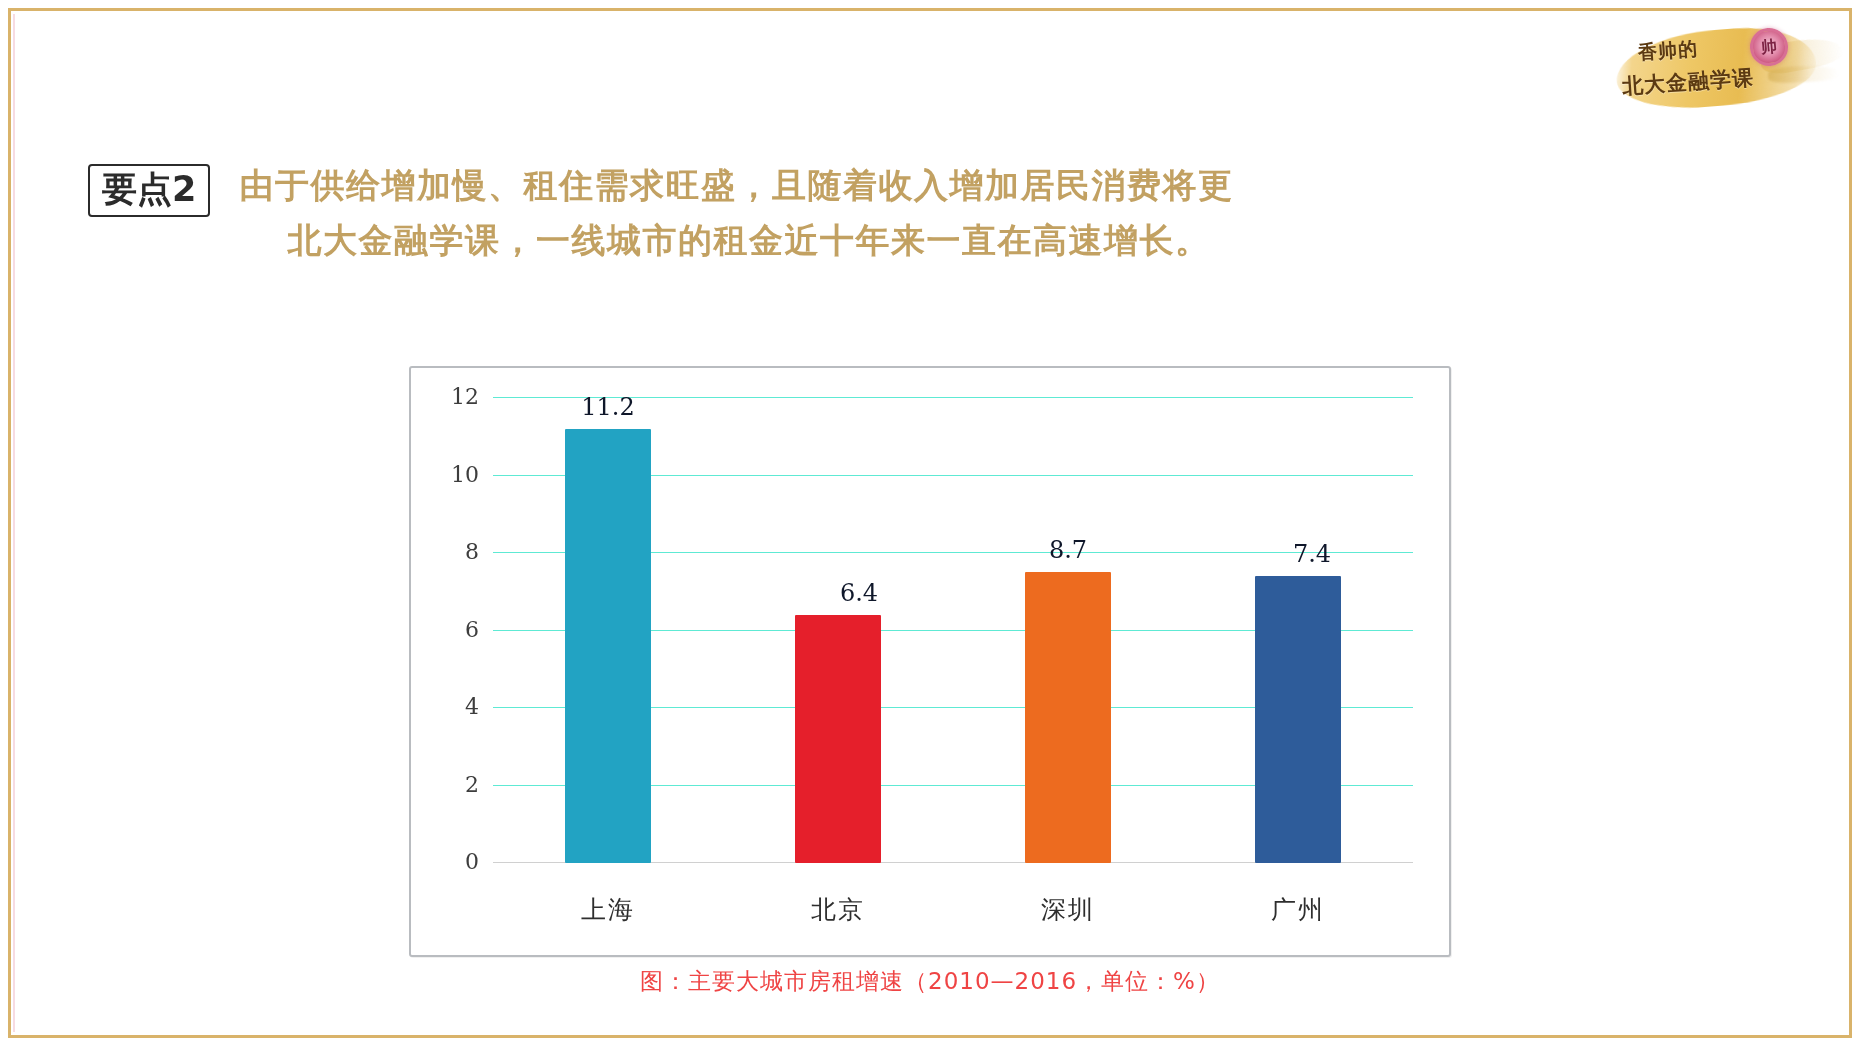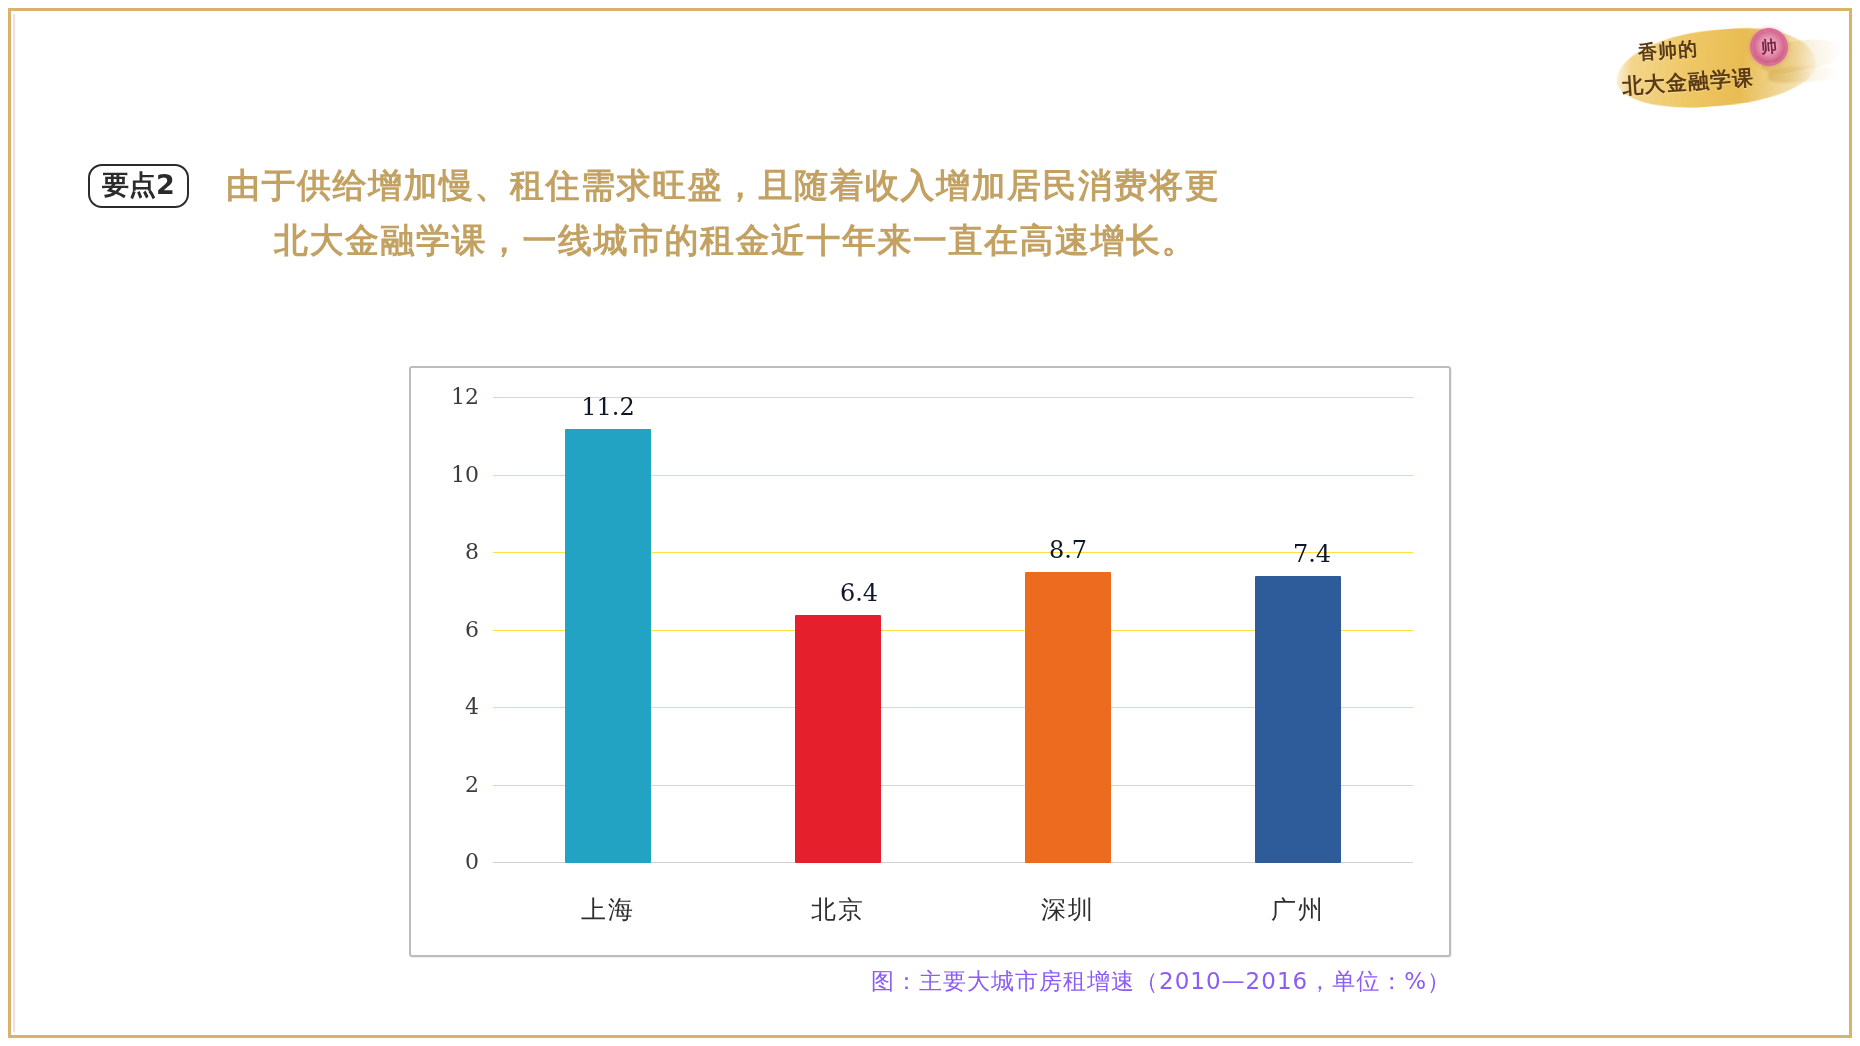--- a/index.html
+++ b/index.html
@@ -130,31 +130,31 @@
     left: 88px;
     top: 158px;
     width: 1640px;
   }
   #keypoint-badge {
     display: inline-block;
     vertical-align: top;
     margin-top: 6px;
     padding: 4px 12px 6px 12px;
     border: 2.5px solid #2b2b2b;
-    border-radius: 14px;
-    font-size: 27px;
+    border-radius: 4px;
+    font-size: 35px;
     font-weight: bold;
     color: #2b2b2b;
     line-height: 1.1;
     white-space: nowrap;
   }
   #keypoint-text {
     display: inline-block;
     vertical-align: top;
-    margin-left: 32px;
+    margin-left: 24px;
     width: 1450px;
     font-size: 34px;
     font-weight: bold;
     line-height: 1.62;
     color: #c2a162;
     letter-spacing: 1.5px;
     text-indent: 0;
   }
   #keypoint-text .ln2 { display: block; padding-left: 48px; }
 
@@ -175,21 +175,21 @@
     left: 82px;
     top: 30px;
     right: 36px;
     bottom: 92px;
   }
   .gridline {
     position: absolute;
     left: 0;
     right: 0;
     height: 1px;
-    background: #fde047;
+    background: #5eead4;
   }
   .gridline.axis-base { background: #d0d0d0; height: 1px; }
   .ytick {
     position: absolute;
     right: calc(100% + 14px);
     transform: translateY(-52%);
     font-size: 22px;
     color: #3d3d3d;
     font-family: "DejaVu Serif", "Liberation Serif", serif;
     white-space: nowrap;
@@ -228,23 +228,23 @@
     color: #2e2e2e;
     white-space: nowrap;
     letter-spacing: 2px;
   }
 
   #chart-caption {
     position: absolute;
     left: 409px;
     top: 966px;
     width: 1042px;
-    text-align: right;
+    text-align: center;
     font-size: 23px;
-    color: #8b5cf6;
+    color: #ef4444;
     letter-spacing: 1px;
     white-space: nowrap;
     font-family: "DejaVu Sans", "Liberation Sans", sans-serif;
   }
 </style>
 </head>
 <body>
 
 <div id="slide">
 

